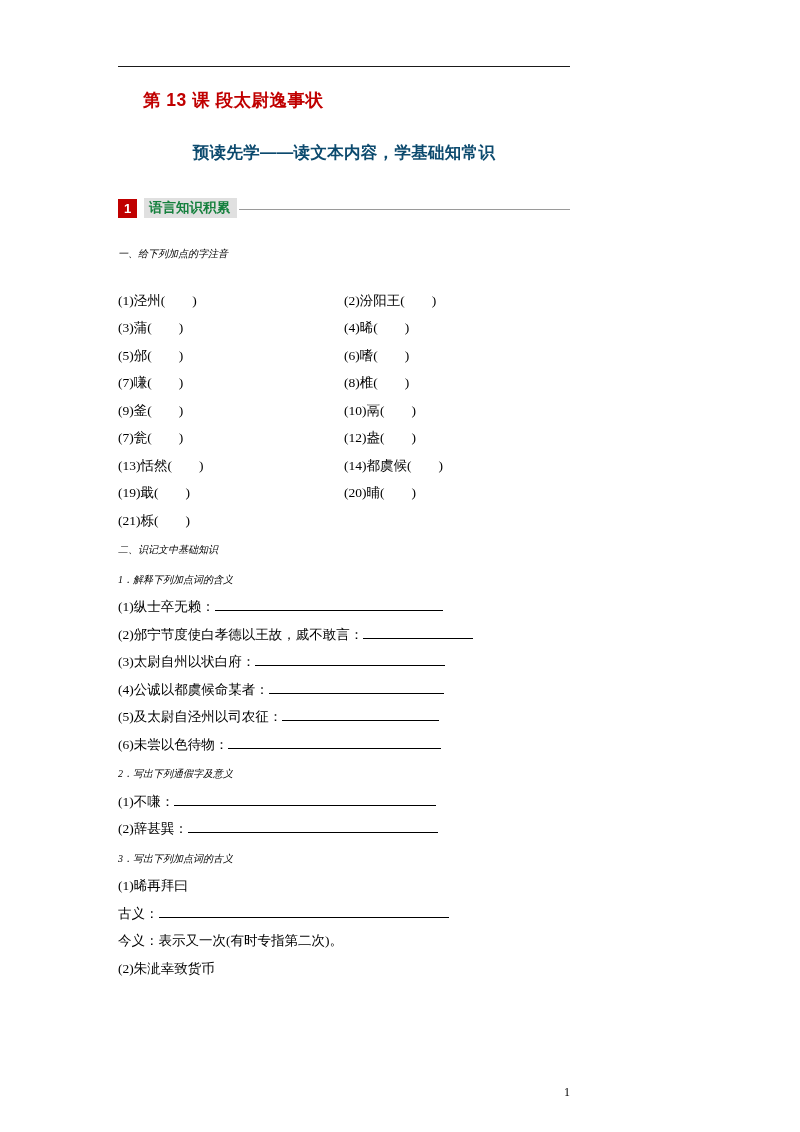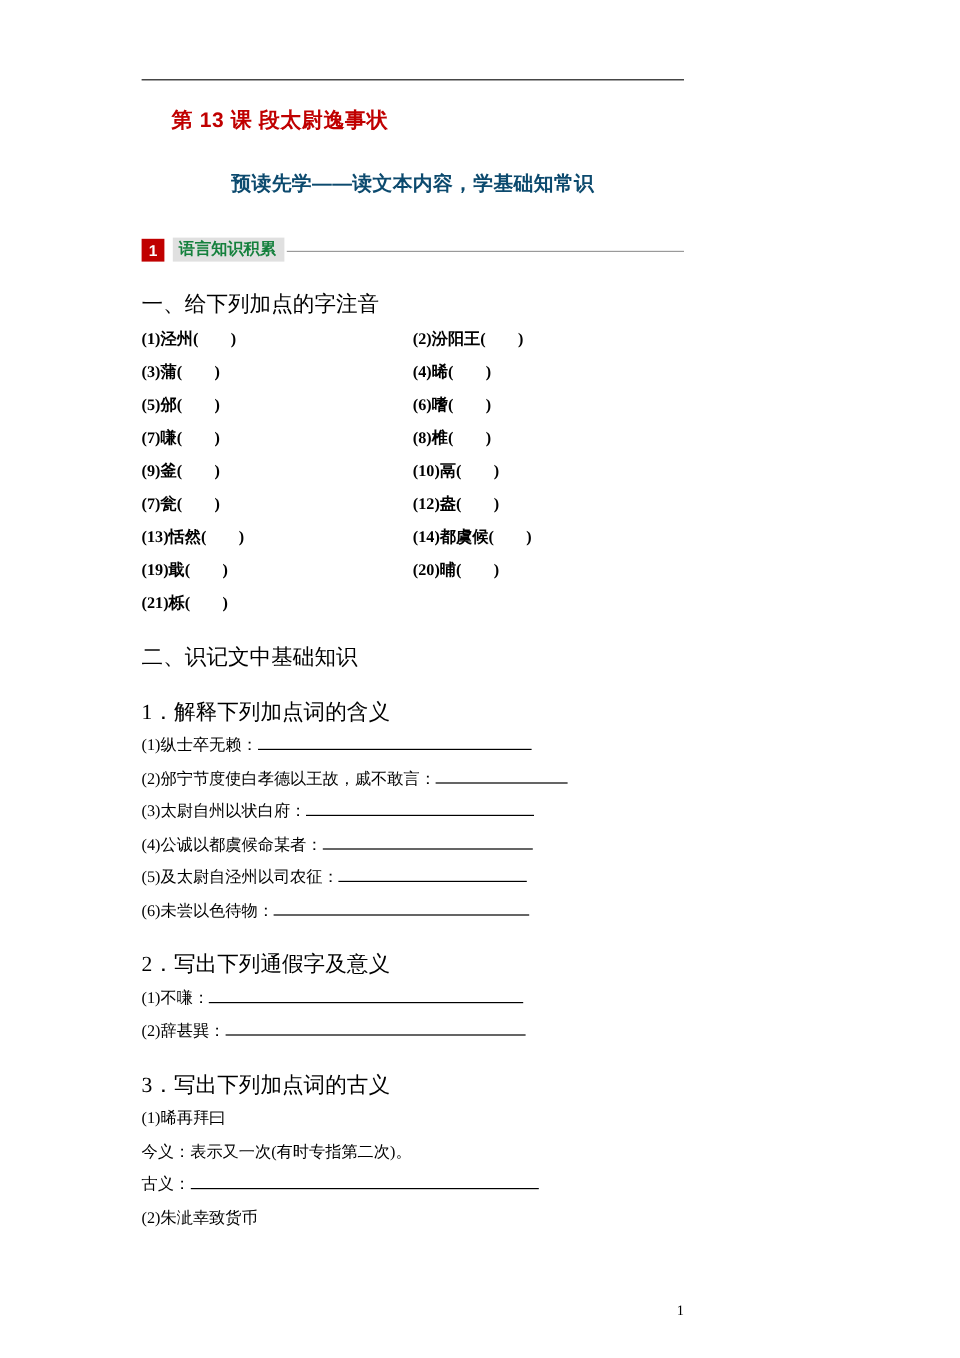--- a/index.html
+++ b/index.html
@@ -84,27 +84,27 @@
     border-top: 1px solid #9a9a9a;
     margin-left: 2px;
     margin-top: 2px;
   }
   .q-line {
     font-size: 13.5px;
     line-height: 27.5px;
     white-space: nowrap;
   }
   .sub-head {
-    font-size: 18px;
+    font-size: 10px;
     line-height: 27.5px;
-    margin-top: 18px;
+    margin-top: 2px;
+    font-style: italic;
   }
   .pinyin-grid {
-    margin-top: 1px;
-    font-weight: bold;
+    margin-top: 19px;
   }
   .pinyin-row {
     display: flex;
     line-height: 27.5px;
     font-size: 13.5px;
   }
   .pinyin-cell {
     width: 50%;
     white-space: nowrap;
   }
@@ -194,21 +194,21 @@
     <div class="q-line"><span>(6)未尝以色待物：</span><span class="blank-line" style="width:213px"></span></div>
 
     <div class="sub-head">2．写出下列通假字及意义</div>
 
     <div class="q-line"><span>(1)不嗛：</span><span class="blank-line" style="width:262px"></span></div>
     <div class="q-line"><span>(2)辞甚巽：</span><span class="blank-line" style="width:250px"></span></div>
 
     <div class="sub-head">3．写出下列加点词的古义</div>
 
     <div class="q-line"><span>(1)晞再拜曰</span></div>
+    <div class="q-line"><span>古义：</span><span class="blank-line" style="width:290px"></span></div>
     <div class="q-line"><span>今义：表示又一次(有时专指第二次)。</span></div>
-    <div class="q-line"><span>古义：</span><span class="blank-line" style="width:290px"></span></div>
     <div class="q-line"><span>(2)朱泚幸致货币</span></div>
 
   </div>
 
   <div class="page-number">1</div>
 
 </div>
 
 </body></html>

